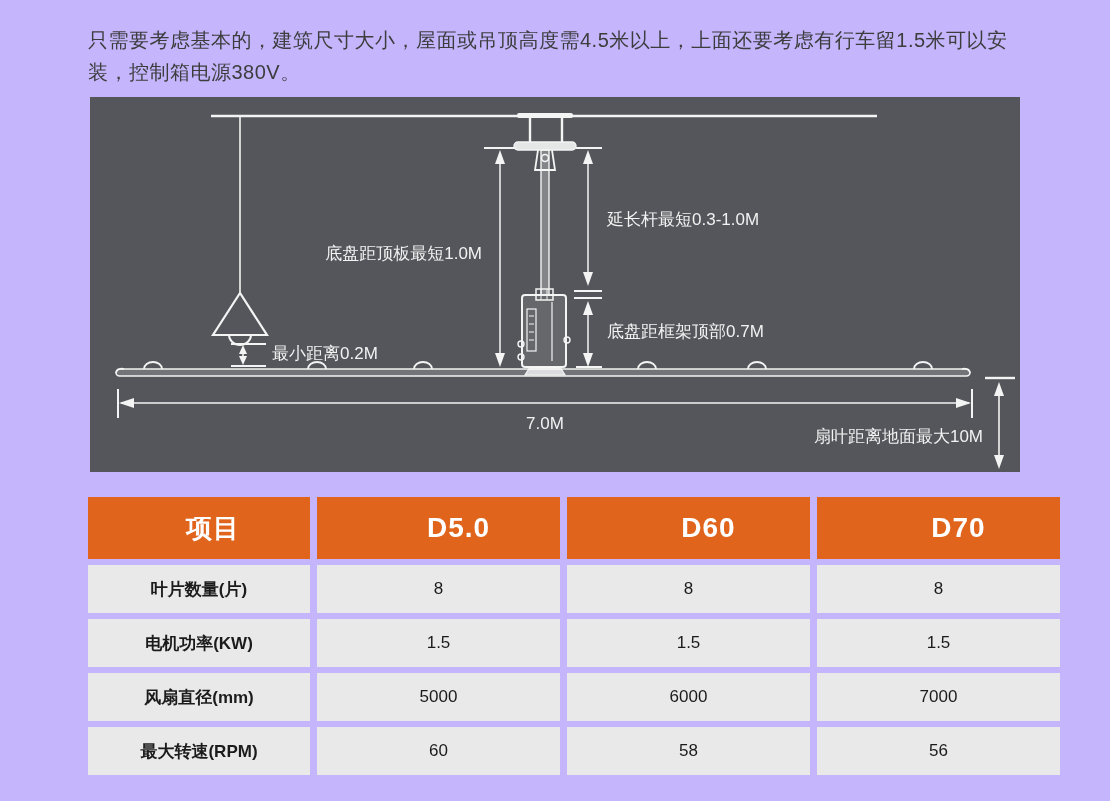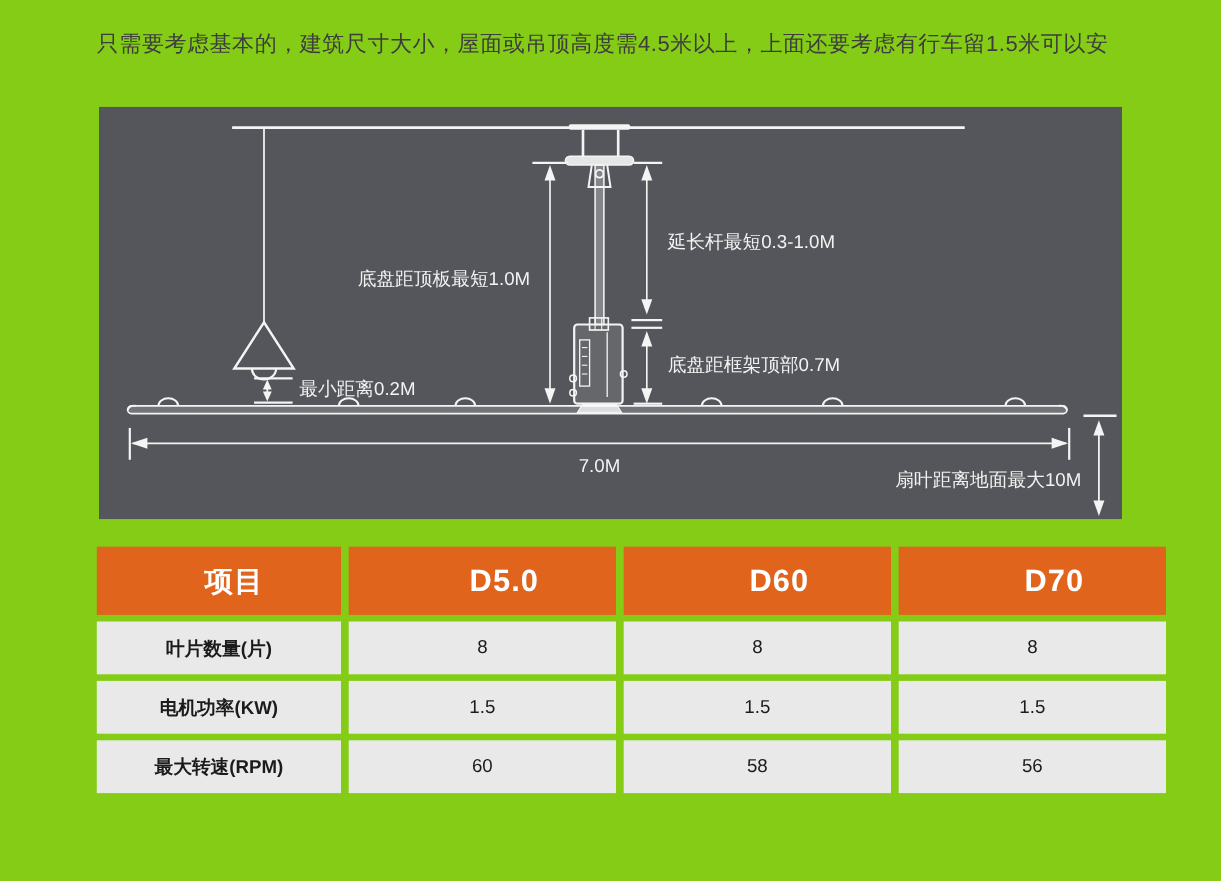--- a/index.html
+++ b/index.html
@@ -1,18 +1,18 @@
 <!DOCTYPE html>
 <html><head>
 <meta charset="utf-8">
 <style>
   * { margin:0; padding:0; box-sizing:border-box; }
   html,body { width:1110px; height:801px; background:#ffffff;
               font-family:"Liberation Sans", sans-serif; overflow:hidden; }
-  .page { position:relative; width:1110px; height:801px; background:#84cc16; }
+  .page { position:relative; width:1110px; height:801px; background:#c4b5fd; }
 
   
   .intro { position:absolute; left:88px; top:24px; width:990px;
            font-size:20px; line-height:32px; color:#3d3d3d; font-weight:500;
            letter-spacing:0.5px; }
 
   
   .diagram { position:absolute; left:90px; top:97px; width:930px; height:375px; }
   .diagram svg { display:block; width:930px; height:375px; }
   .dline { stroke:#f4f4f4; fill:none; }
@@ -31,20 +31,21 @@
                    text-align:center; vertical-align:middle; font-size:17px; }
   .spec-table td.row-label { font-weight:600; font-size:17px; }
 </style>
 </head>
 <body>
 
 <div class="page">
 
   <div class="intro">
     <div>只需要考虑基本的，建筑尺寸大小，屋面或吊顶高度需4.5米以上，上面还要考虑有行车留1.5米可以安</div>
+    <div>装，控制箱电源380V。</div>
   </div>
 
   <div class="diagram">
     <svg viewBox="0 0 930 375">
       <rect x="0" y="0" width="930" height="375" fill="#54565b"></rect>
 
       <line class="dline" x1="121" y1="19" x2="787" y2="19" stroke-width="2.5"></line>
 
       <g>
         <line class="dline" x1="150" y1="20" x2="150" y2="197" stroke-width="1.6"></line>
@@ -155,20 +156,26 @@
         <td>8</td>
         <td>8</td>
       </tr>
       <tr>
         <td class="row-label">电机功率(KW)</td>
         <td>1.5</td>
         <td>1.5</td>
         <td>1.5</td>
       </tr>
       <tr>
+        <td class="row-label">风扇直径(mm)</td>
+        <td>5000</td>
+        <td>6000</td>
+        <td>7000</td>
+      </tr>
+      <tr>
         <td class="row-label">最大转速(RPM)</td>
         <td>60</td>
         <td>58</td>
         <td>56</td>
       </tr>
     </tbody>
   </table>
 
 </div>
 

